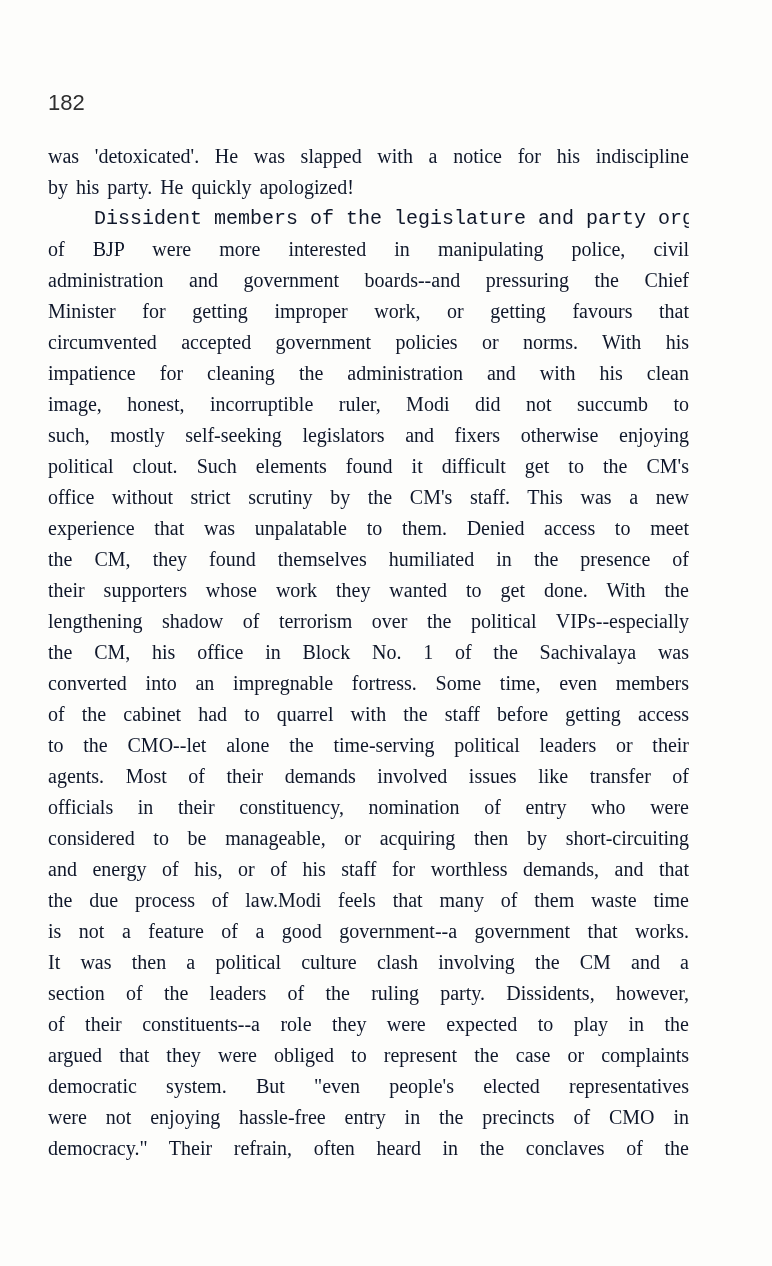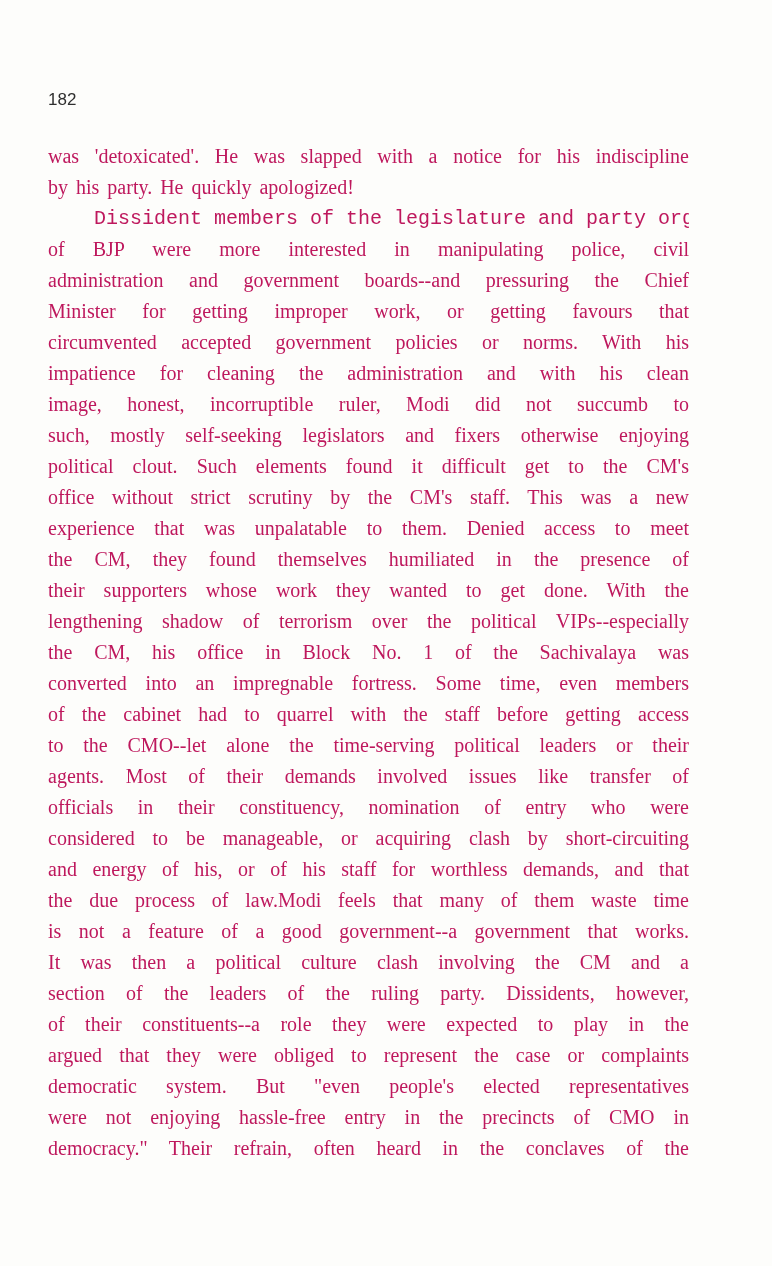--- a/index.html
+++ b/index.html
@@ -16,33 +16,33 @@
   }
   #page-header {
     position: absolute;
     top: 90px;
     left: 48px;
     width: 641px;
     display: flex;
     justify-content: space-between;
     align-items: baseline;
     font-family: "Liberation Sans", sans-serif;
-    font-size: 17px;
+    font-size: 22px;
     color: #2f2f2f;
   }
   #running-title {
     word-spacing: 6px;
     letter-spacing: 0.2px;
   }
   #body-text {
     position: absolute;
     top: 141px;
     left: 48px;
     width: 641px;
-    color: #be185d;
+    color: #0f172a;
     font-size: 20px;
     line-height: 31px;
   }
   .paragraph {
     margin: 0;
   }
   .line {
     white-space: nowrap;
     overflow: hidden;
     text-align: justify;
@@ -86,21 +86,21 @@
         <div class="line">experience that was unpalatable to them. Denied access to meet</div>
         <div class="line">the CM, they found themselves humiliated in the presence of</div>
         <div class="line">their supporters whose work they wanted to get done. With the</div>
         <div class="line">lengthening shadow of terrorism over the political VIPs--especially</div>
         <div class="line">the CM, his office in Block No. 1 of the Sachivalaya was</div>
         <div class="line">converted into an impregnable fortress. Some time, even members</div>
         <div class="line">of the cabinet had to quarrel with the staff before getting access</div>
         <div class="line">to the CMO--let alone the time-serving political leaders or their</div>
         <div class="line">agents. Most of their demands involved issues like transfer of</div>
         <div class="line">officials in their constituency, nomination of entry who were</div>
-        <div class="line">considered to be manageable, or acquiring clash by short-circuiting</div>
+        <div class="line">considered to be manageable, or acquiring then by short-circuiting</div>
         <div class="line">and energy of his, or of his staff for worthless demands, and that</div>
         <div class="line">the due process of law.Modi feels that many of them waste time</div>
         <div class="line">is not a feature of a good government--a government that works.</div>
         <div class="line">It was then a political culture clash involving the CM and a</div>
         <div class="line">section of the leaders of the ruling party. Dissidents, however,</div>
         <div class="line">of their constituents--a role they were expected to play in the</div>
         <div class="line">argued that they were obliged to represent the case or complaints</div>
         <div class="line">democratic system. But "even people's elected representatives</div>
         <div class="line">were not enjoying hassle-free entry in the precincts of CMO in</div>
         <div class="line">democracy." Their refrain, often heard in the conclaves of the</div>

